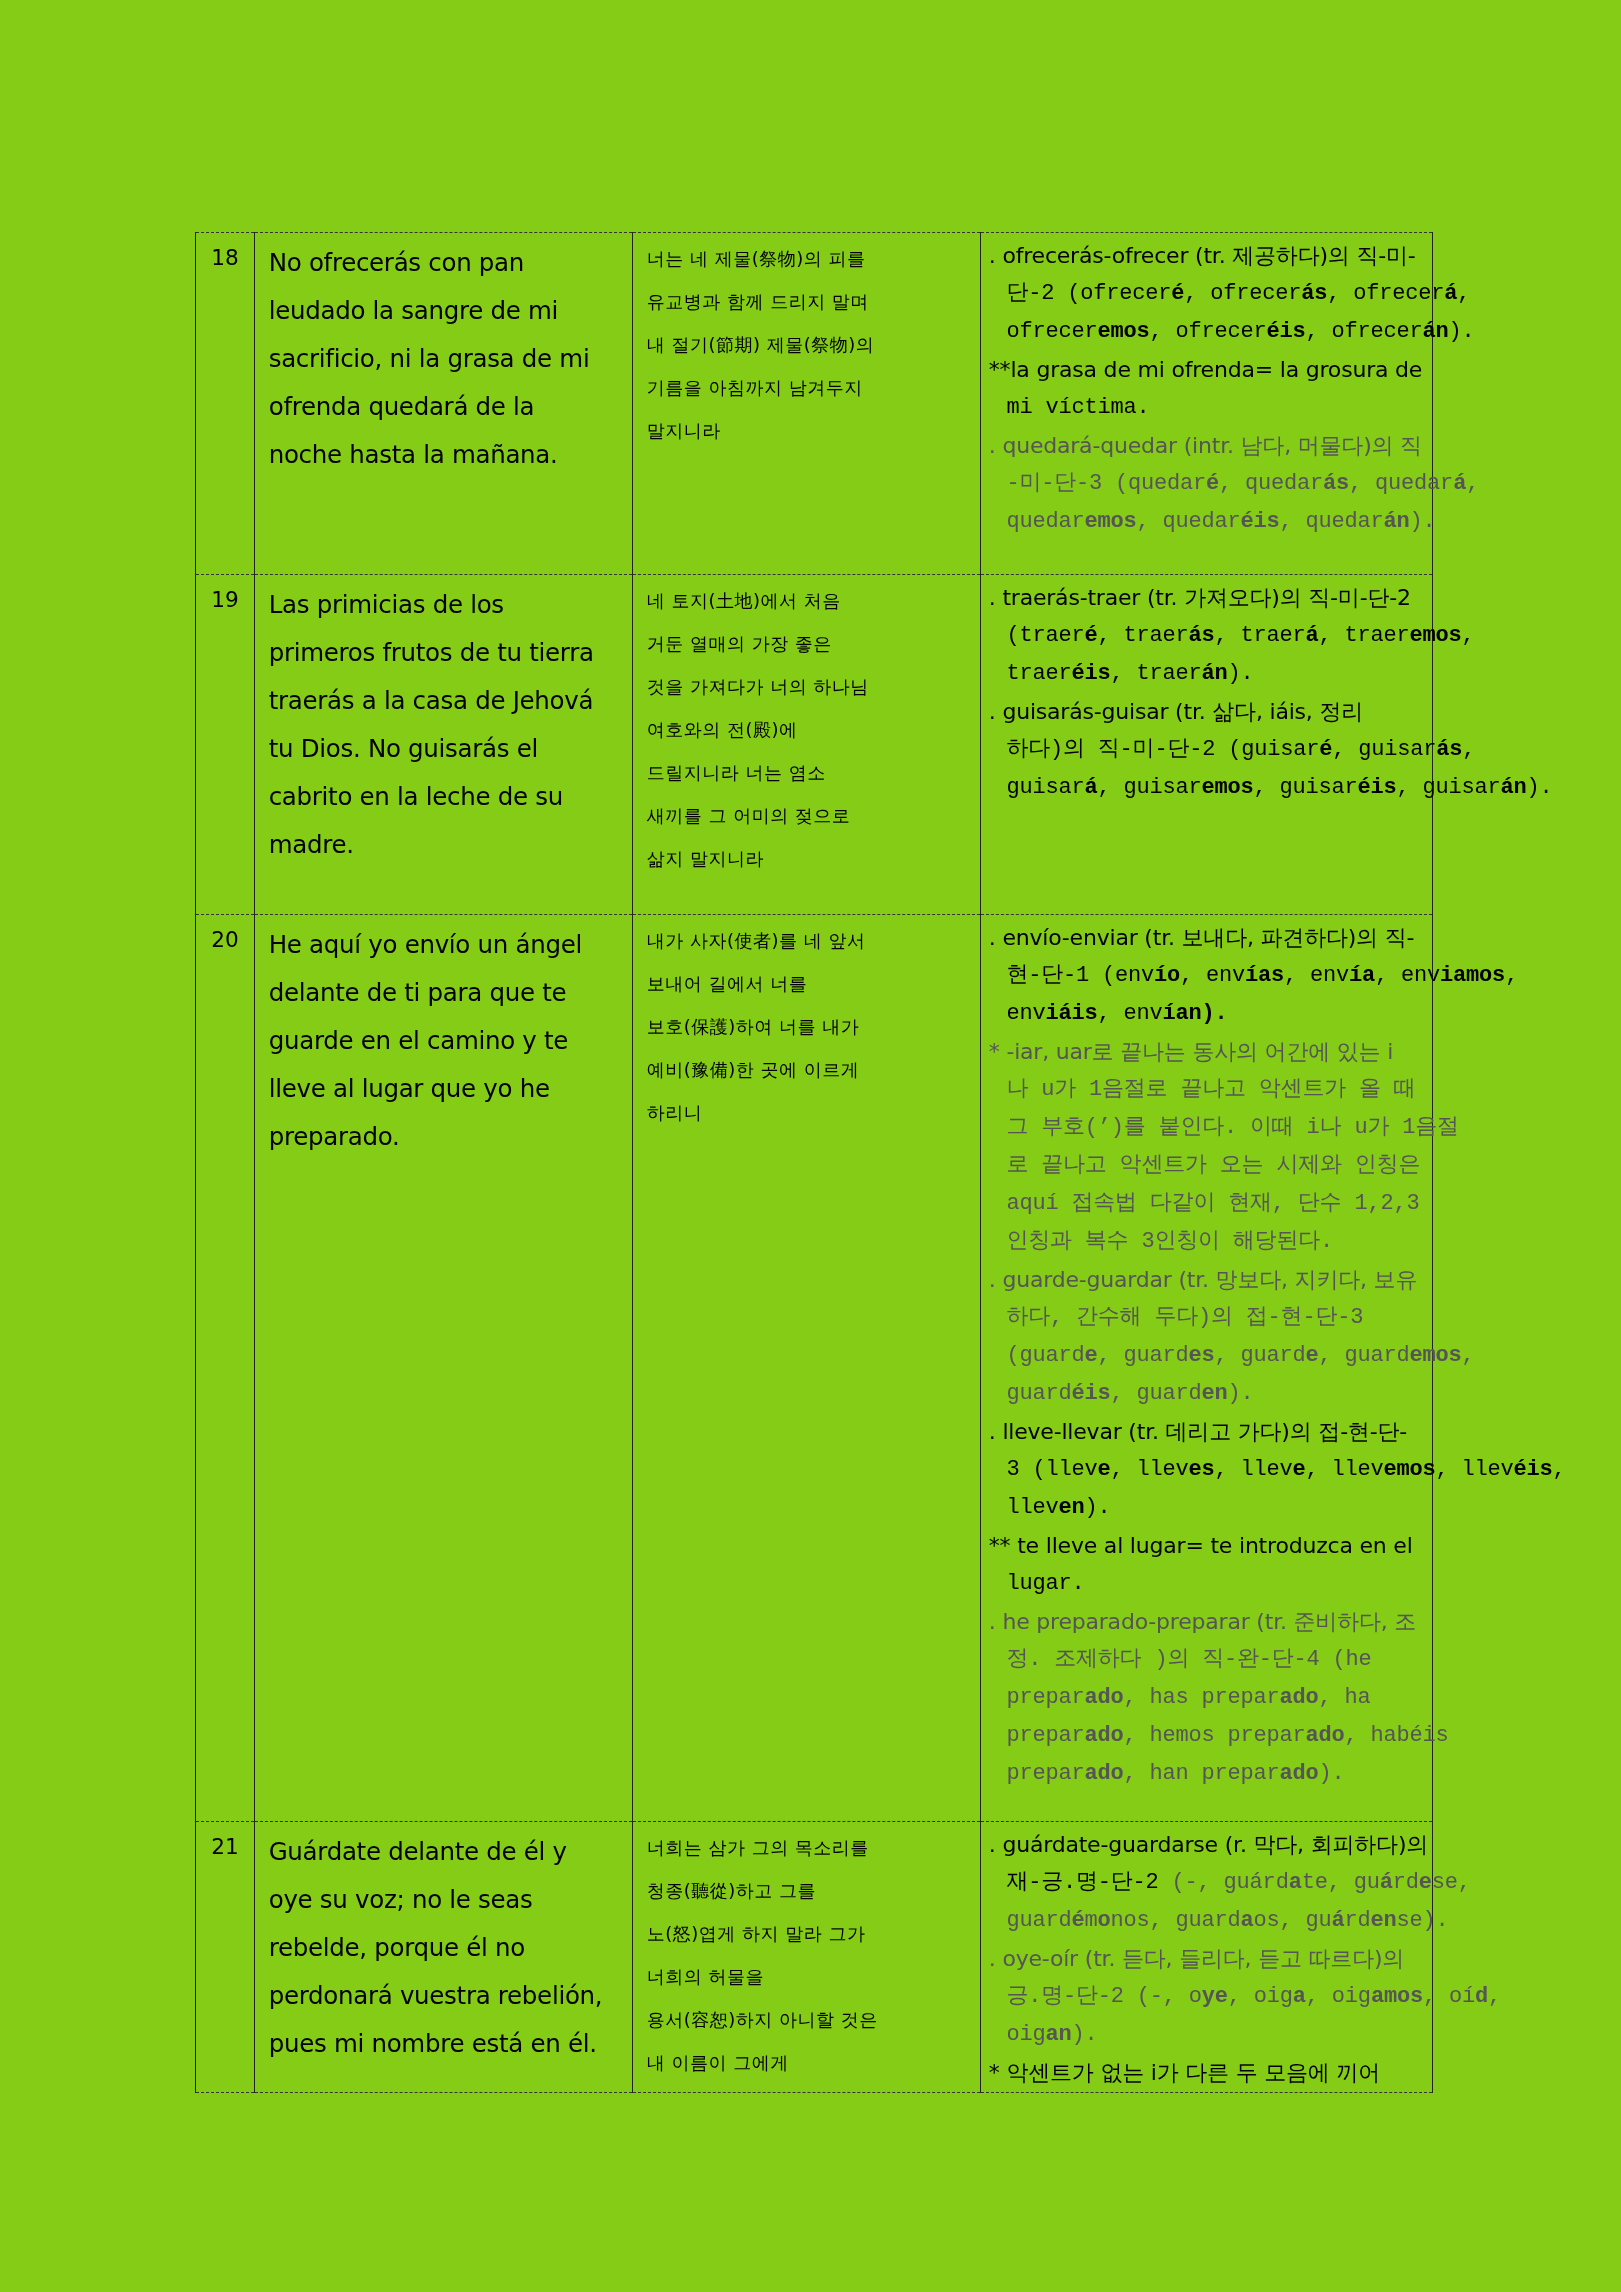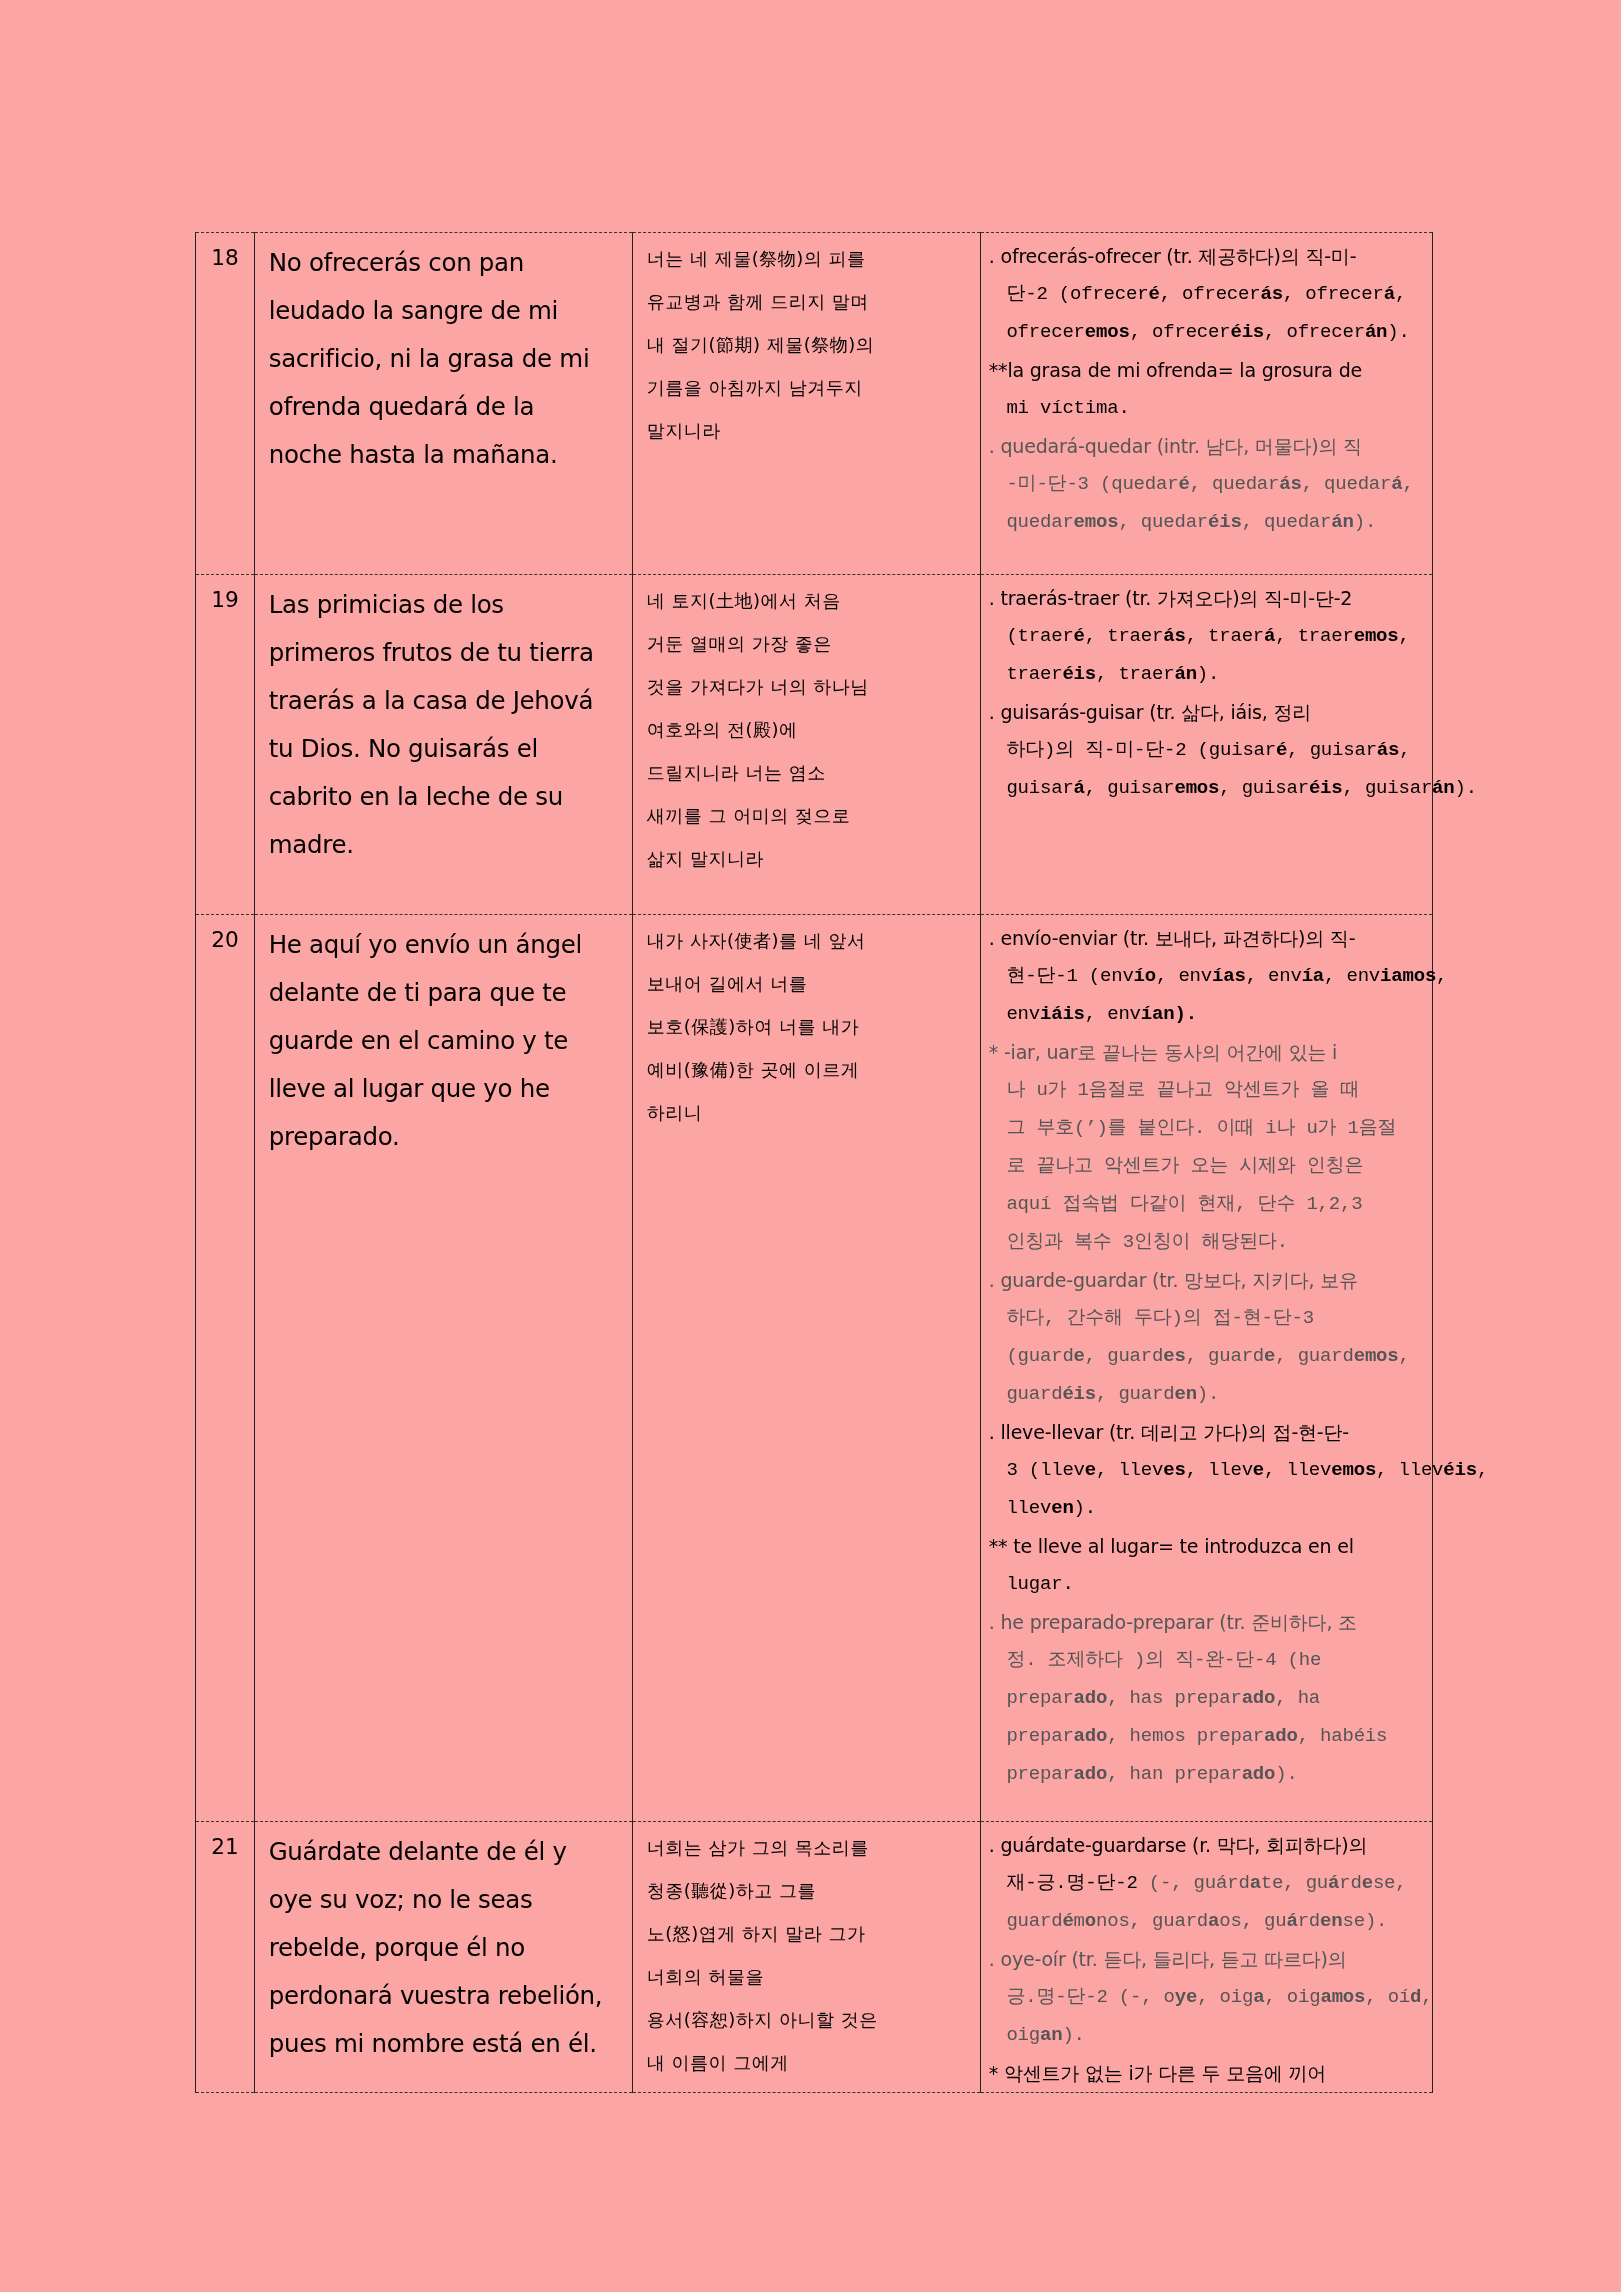--- a/index.html
+++ b/index.html
@@ -1,30 +1,30 @@
 <!DOCTYPE html>
 <html><head>
 <meta charset="utf-8">
 <style>
   html, body { margin: 0; padding: 0; background: #ffffff; }
   body { width: 1621px; height: 2293px; position: relative; overflow: hidden;
          font-family: "DejaVu Sans", "Liberation Sans", sans-serif; color: #000; }
-  .page { position: absolute; left: 0; top: 0; width: 1621px; height: 2293px; background: #fca5a5; }
+  .page { position: absolute; left: 0; top: 0; width: 1621px; height: 2293px; background: #84cc16; }
   table.vt { position: absolute; left: 195px; top: 232px; width: 1237px;
              border-collapse: collapse; table-layout: fixed; }
   table.vt td { vertical-align: top; padding: 0; border-left: 1.5px solid #222; border-right: 1.5px solid #222;
                 border-top: 1.5px dashed #333; border-bottom: 1.5px dashed #333; }
   col.c-num { width: 59px; }
   col.c-es { width: 378px; }
   col.c-ko { width: 348px; }
   col.c-nt { width: 452px; }
   td.num { font-size: 21.6px; text-align: center; padding-top: 9.8px !important; line-height: 29px; }
   td.es { font-size: 24.5px; line-height: 48px; padding: 5.9px 7.8px 0 13.7px !important; letter-spacing: -0.3px; }
   td.ko { font-size: 18px; line-height: 43px; padding: 3.9px 7.8px 0 13.7px !important; letter-spacing: 0.5px; }
-  td.nt { font-size: 19px; line-height: 38px; padding: 3.9px 5.9px 0 7.8px !important; letter-spacing: -0.2px; }
+  td.nt { font-size: 22px; line-height: 38px; padding: 3.9px 5.9px 0 7.8px !important; letter-spacing: -0.2px; }
   .line { display: block; white-space: nowrap; }
   .ind { padding-left: 17.6px; font-family: Liberation Mono, monospace; }
   .gray { color: #555; }
   b { font-weight: bold; }
 </style>
 </head>
 <body>
 
 <div class="page">
   <table class="vt">

